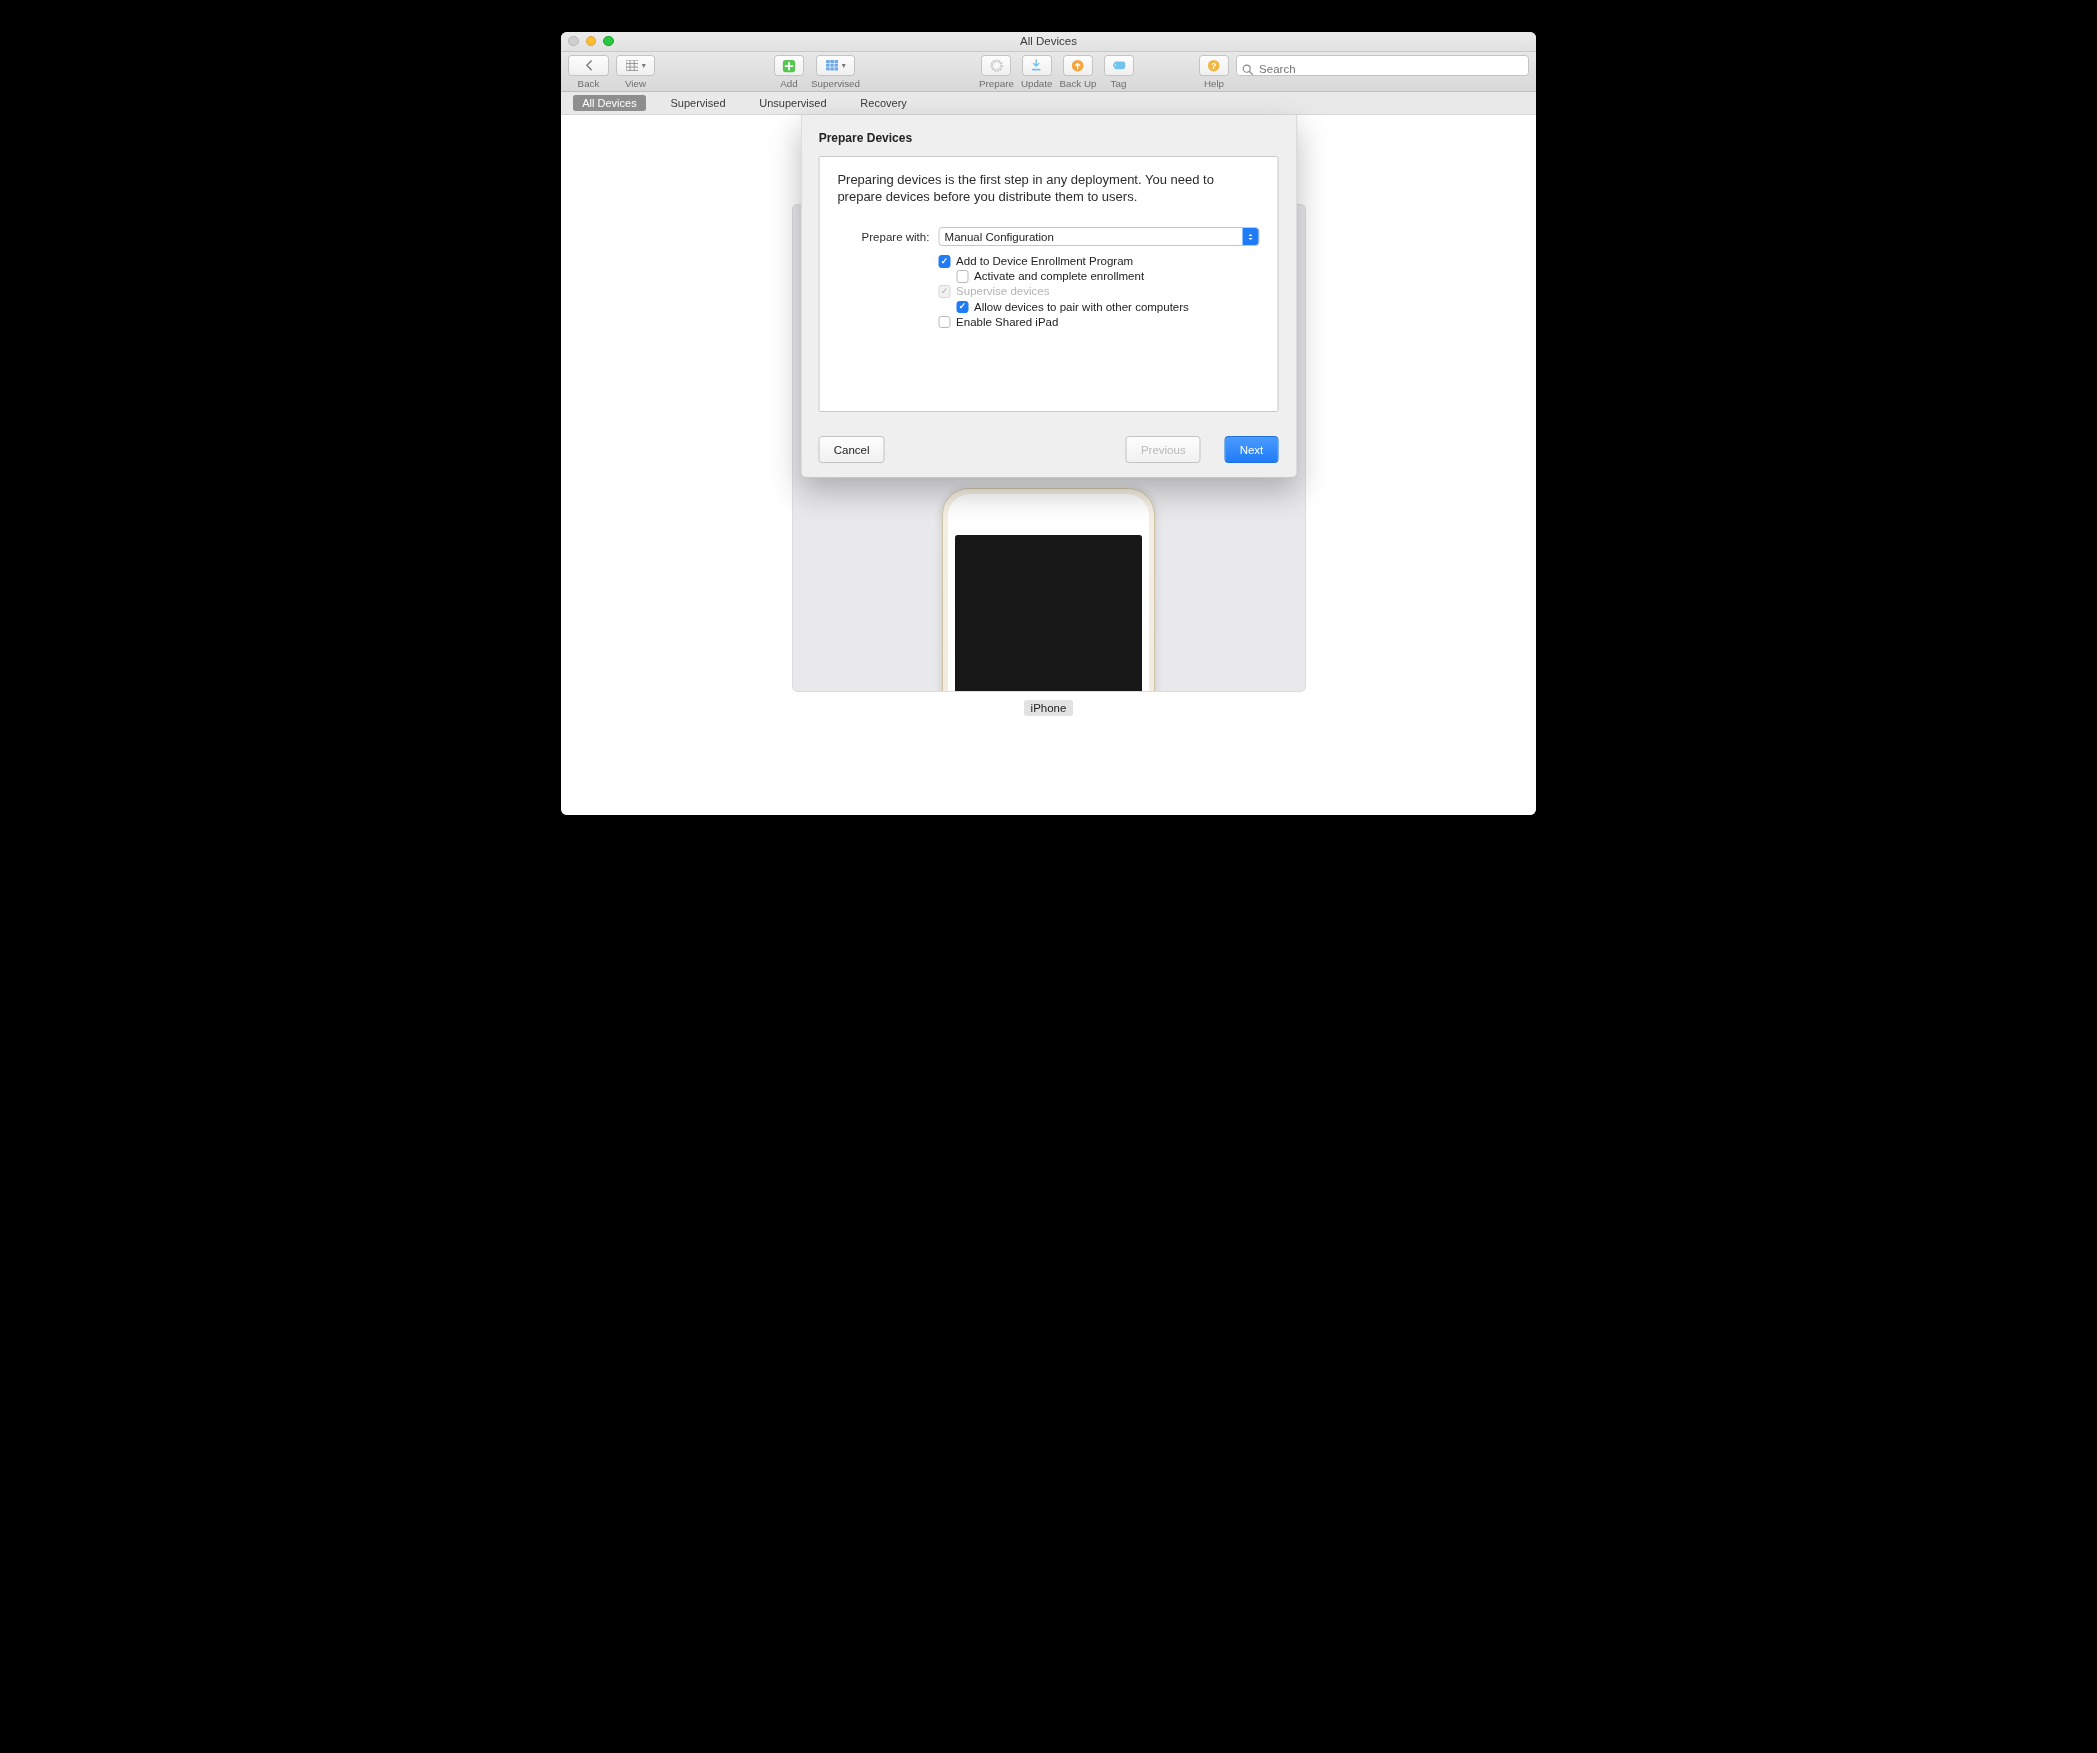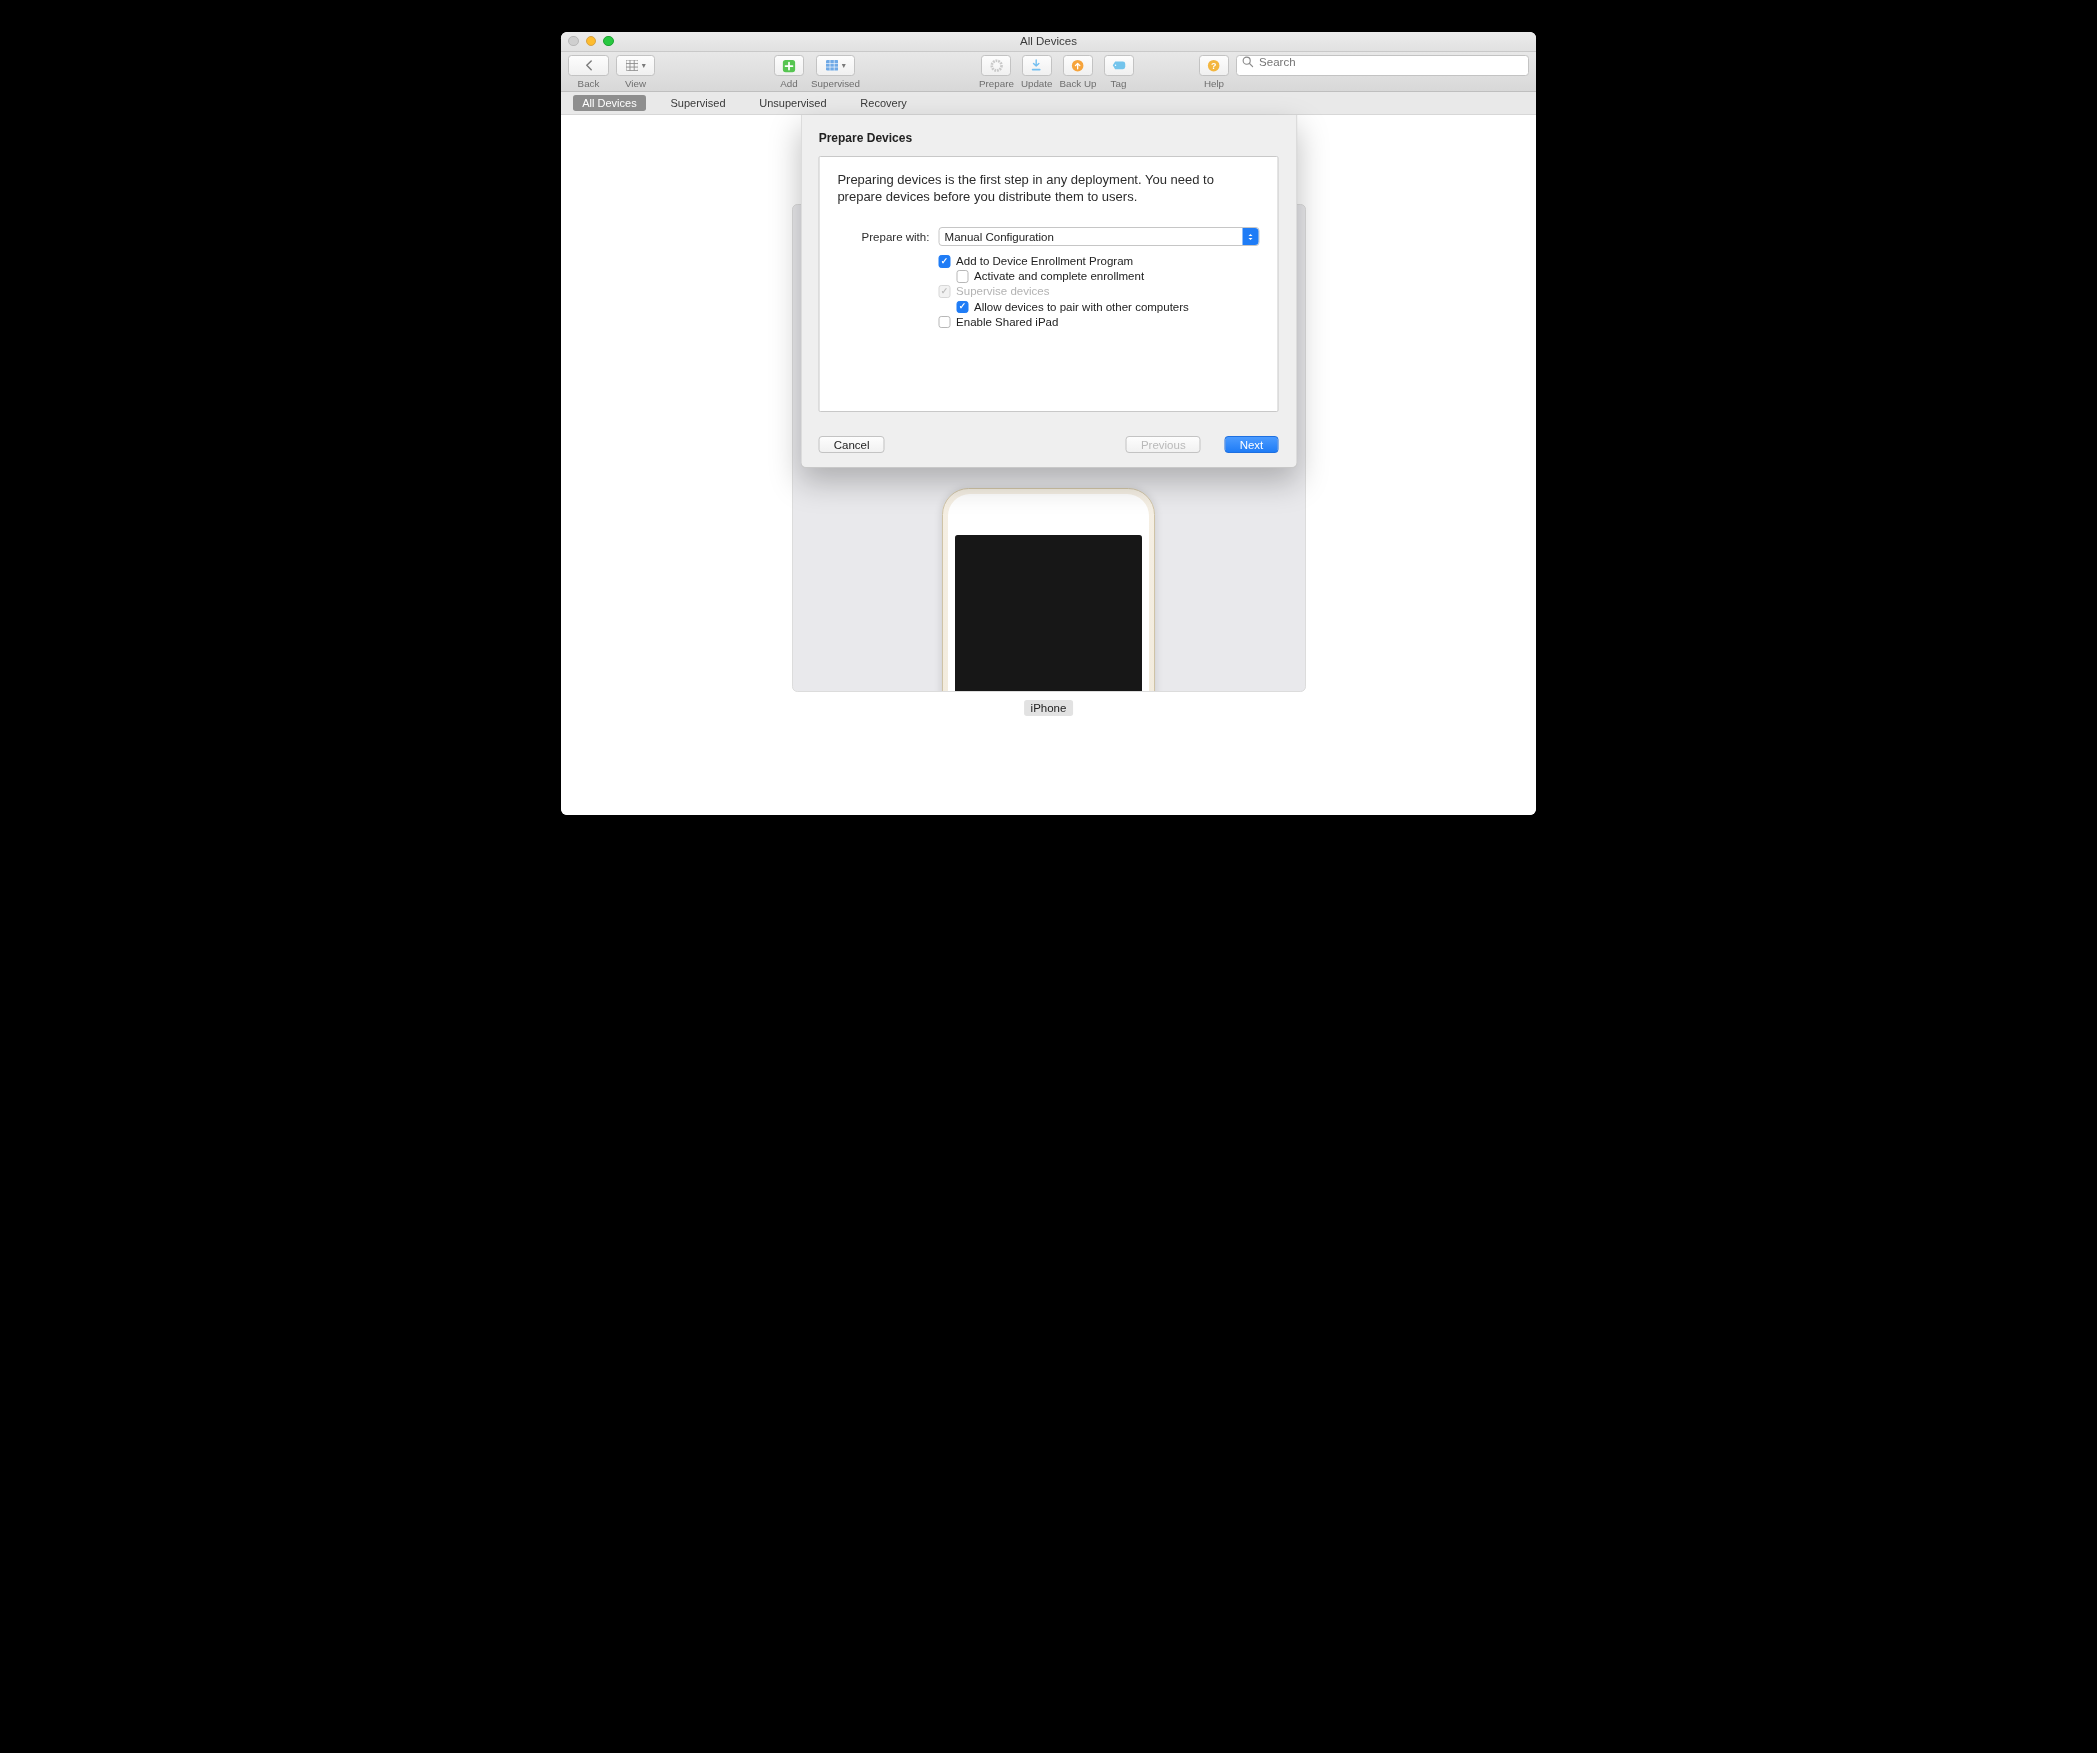--- a/index.html
+++ b/index.html
@@ -55,21 +55,21 @@
     border:0.9px solid #c3c3c3; border-radius:3.5px;
     display:flex; align-items:center; justify-content:center;
     font-size:10.6px; color:#555; cursor:default;
     padding:0 5.3px;
   }
   .tb-label { font-size:9.8px; color:#6e6e6e; margin-top:1.8px; }
   .spacer { flex:1; }
   .search-wrap { display:flex; flex-direction:column; align-items:center;}
   .search {
     width:293px; height:21px; border:0.9px solid #c3c3c3; border-radius:3.5px;
-    background:#fff; display:flex; align-items:flex-start; padding:0 5.3px; gap:5.3px;
+    background:#fff; display:flex; align-items:flex-end; padding:0 5.3px; gap:5.3px;
   }
   .search input { border:none; outline:none; width:100%; font-size:11.5px; background:transparent;}
   .search-icon {
     width:11.5px;height:11.5px; display:inline-block;
   }
   
   .filterbar {
     background:#e9e9e9; border-bottom:0.9px solid #d7d7d7;
     padding:3.5px 12.4px; display:flex; gap:16px; font-size:11px;
   }
@@ -147,21 +147,21 @@
   .chk.checked::after{content:"✓"; font-weight:bold; line-height:1;}
   .chk.disabled{ background:#f2f2f2; border-color:#d7d7d7; color:#bcbcbc;}
   .chk.disabled.checked{ background:#f2f2f2;}
   .chk.disabled.checked::after{content:"✓"; color:#bcbcbc;}
   .lbl-disabled{ color:#b3b3b3;}
   .sheet-actions{
     display:flex; justify-content:space-between; padding:12.4px 17.7px 14px 17.7px;
   }
   .actions-right{ display:flex; gap:24px;border-radius:6px;}
   .mac-btn{
-    height:17px; padding:0 14px; border:0.9px solid #c3c3c3; border-radius:3.5px;
+    height:27px; padding:0 14px; border:0.9px solid #c3c3c3; border-radius:3.5px;
     background:linear-gradient(#fdfdfd,#f1f1f1); font-size:11.5px; color:#222;
     display:flex;align-items:center;
   }
   .mac-btn.primary{
     background:linear-gradient(#4b9bff,#1f7cf6); border-color:#1d6fe0; color:#fff;
   }
   .mac-btn.disabled{ color:#b9b9b9; }
   
   .ico{ width:14px;height:12.4px;display:inline-flex;align-items:center;justify-content:center;}
 </style>

